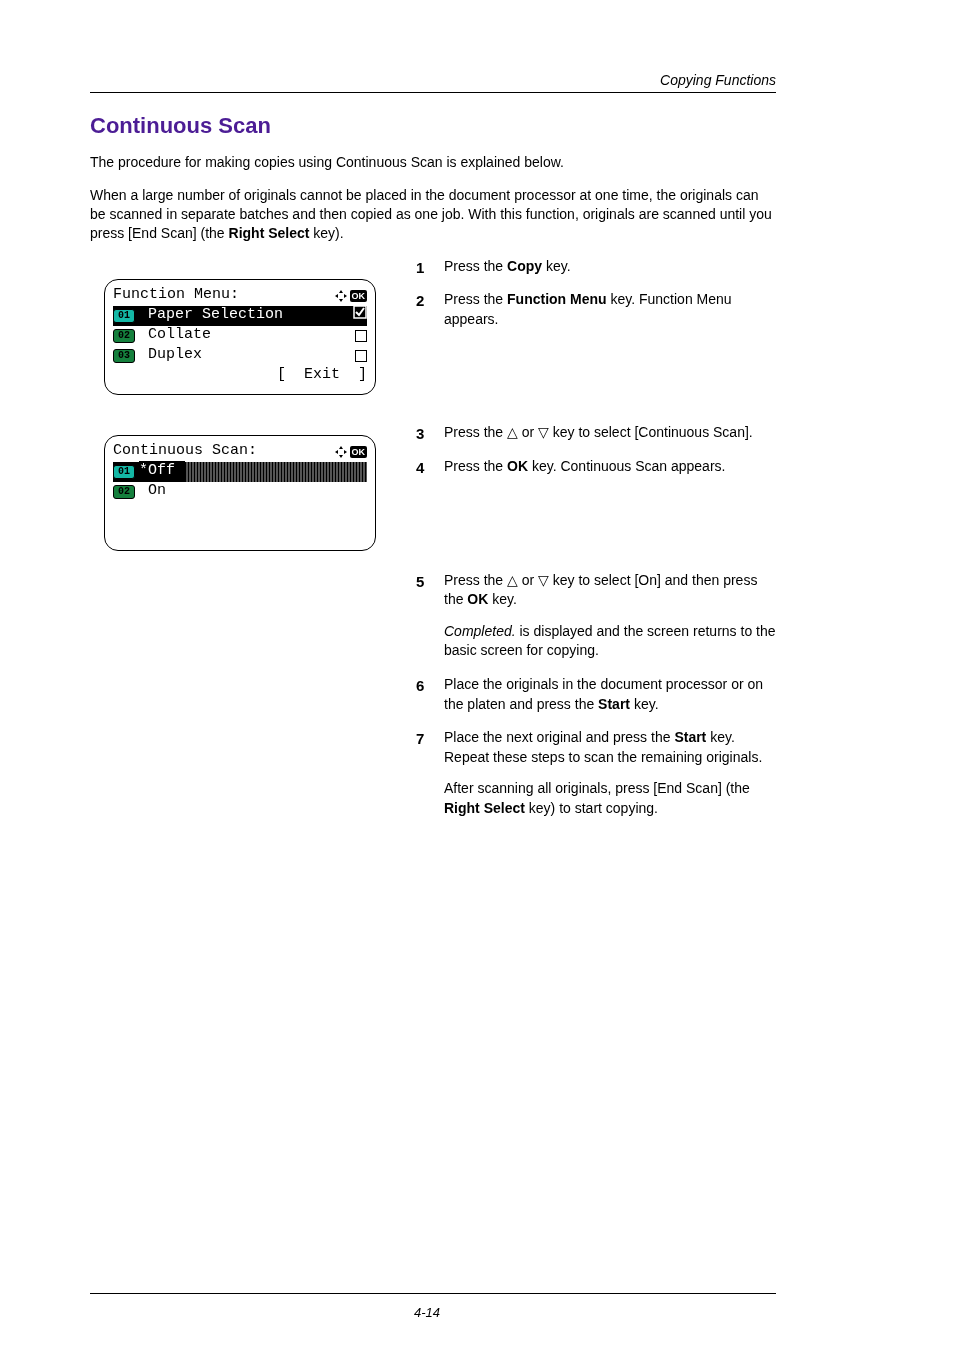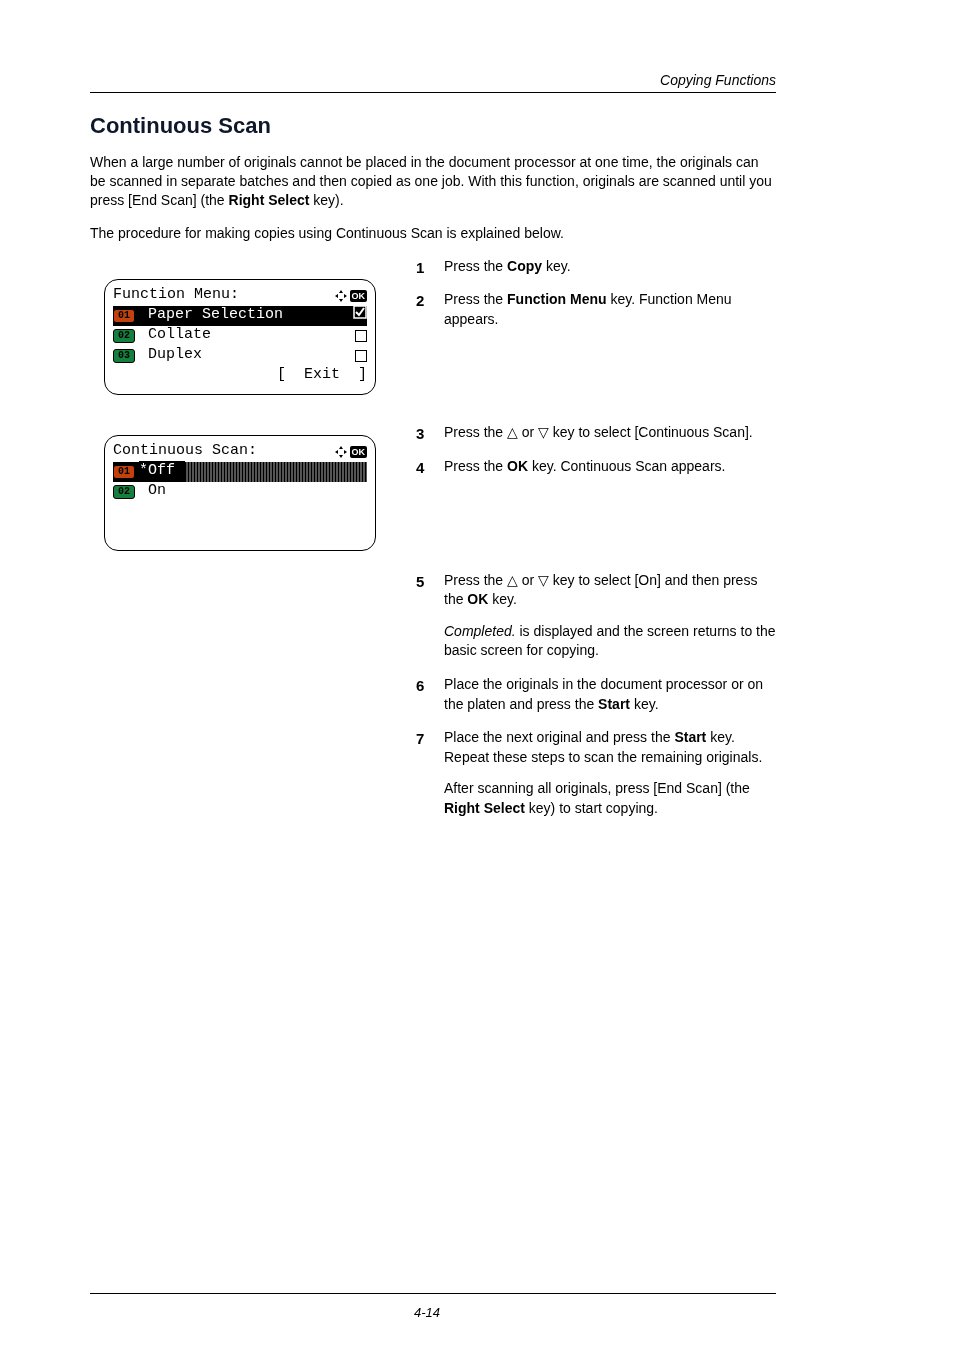--- a/index.html
+++ b/index.html
@@ -21,21 +21,21 @@
     font-style: italic;
     font-size: 14px;
     margin-bottom: 4px;
   }
   .rule {
     border: none;
     border-top: 1px solid #000;
     margin: 0 0 20px 0;
   }
   h1.section-title {
-    color: #0f172a;
+    color: #4c1d95;
     font-size: 22px;
     margin: 14px 0 14px 0;
     font-weight: bold;
   }
   .body-text {
     font-size: 14px;
     line-height: 1.35;
     margin: 0 0 14px 0;
   }
   .two-col {
@@ -109,21 +109,21 @@
   }
   .lcd-row {
     display: flex;
     align-items: center;
     height: 20px;
   }
   .lcd-row.inv {
     background: #000;
     color: #fff;
   }
-  .lcd-row.inv .numbox { background:#c2410c; color:#000; }
+  .lcd-row.inv .numbox { background:#14b8a6; color:#000; }
   .lcd-title { flex: 1; white-space: pre; }
   .lcd-text  { flex: 1; white-space: pre; }
   .numbox {
     display: inline-block;
     border: 1.2px solid #000;
     border-radius: 3px;
     padding: 0 2px;
     font-size: 10px;
     line-height: 12px;
     min-width: 16px;
@@ -175,26 +175,26 @@
 </head>
 <body>
 
 <div class="page">
 
   <div class="running-head">Copying Functions</div>
   <hr class="rule">
 
   <h1 class="section-title">Continuous Scan</h1>
 
+  <p class="body-text">The procedure for making copies using Continuous Scan is explained below.</p>
   <p class="body-text">
     When a large number of originals cannot be placed in the document processor at one time, the originals can be
     scanned in separate batches and then copied as one job. With this function, originals are scanned until you
     press [End Scan] (the <b>Right Select</b> key).
   </p>
-  <p class="body-text">The procedure for making copies using Continuous Scan is explained below.</p>
 
   <div class="two-col">
 
     <div class="col-left">
 
       <div class="lcd">
         <div class="lcd-row">
           <span class="lcd-title">Function Menu:</span>
           <span class="nav-ok">
             <svg width="14" height="14" viewBox="0 0 14 14">

